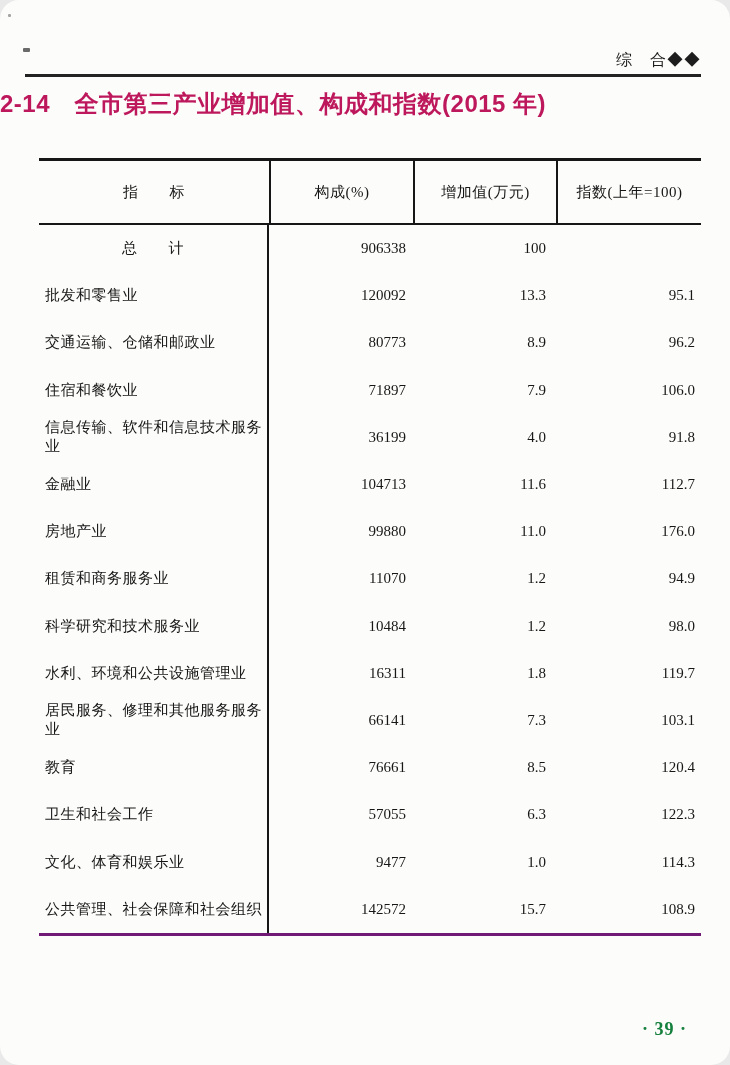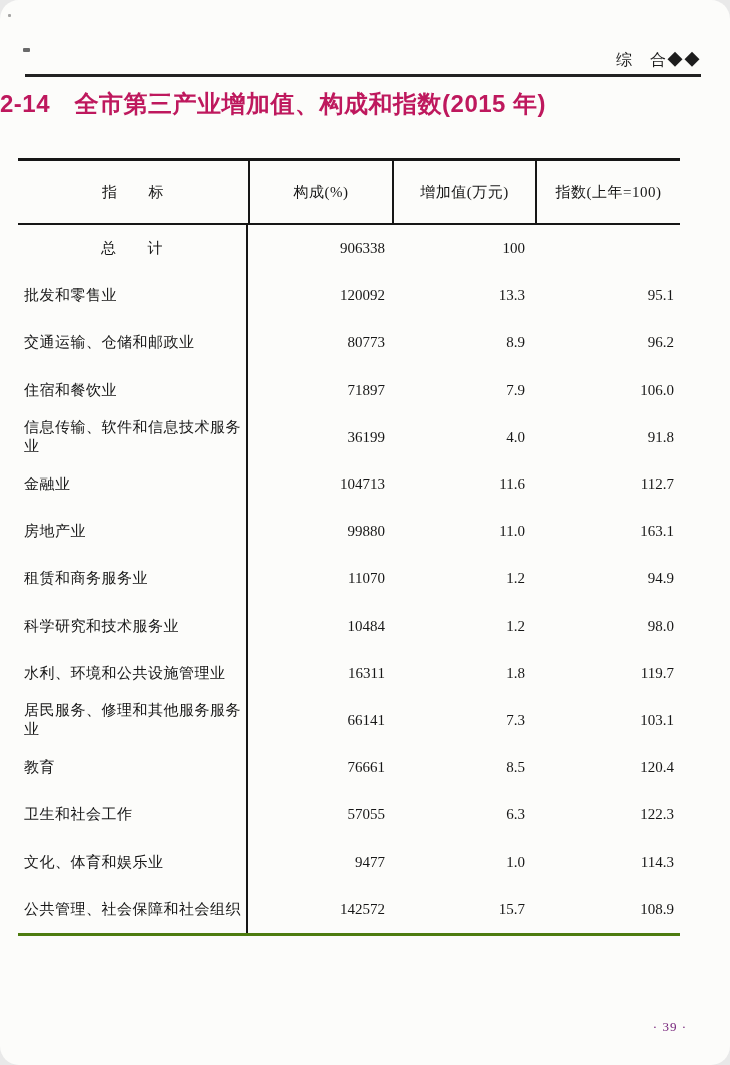--- a/index.html
+++ b/index.html
@@ -49,25 +49,25 @@
     width: 100%;
     font-family: "Liberation Sans", sans-serif;
     font-weight: bold;
     font-size: 24px;
     letter-spacing: 0.5px;
     color: #be185d;
     white-space: nowrap;
   }
   .stat-table {
     position: absolute;
-    left: 18px;
+    left: 39px;
     top: 158px;
     width: 662px;
     border-top: 3px solid #161616;
-    border-bottom: 3px solid #4d7c0f;
+    border-bottom: 3px solid #701a75;
   }
   .thead {
     display: flex;
     height: 64px;
     border-bottom: 2px solid #161616;
   }
   .th {
     display: flex;
     align-items: center;
     justify-content: center;
@@ -113,23 +113,24 @@
     width: 670px;
     font-size: 12.5px;
     color: #181818;
     white-space: nowrap;
     letter-spacing: 0px;
   }
   .page-number {
     position: absolute;
     top: 1019px;
     right: 43px;
-    font-size: 13px;
-    color: #701a75;
+    font-size: 18px;
+    color: #15803d;
     letter-spacing: 1px;
+    font-weight: bold;
   }
 </style>
 </head>
 <body>
 
 <div class="page">
 
   <div class="speck speck-a"></div>
   <div class="speck speck-b"></div>
 
@@ -185,21 +186,21 @@
     <div class="td c1">金融业</div>
     <div class="td c2 num">104713</div>
     <div class="td c3 num">11.6</div>
     <div class="td c4 num">112.7</div>
   </div>
 
   <div class="tr">
     <div class="td c1">房地产业</div>
     <div class="td c2 num">99880</div>
     <div class="td c3 num">11.0</div>
-    <div class="td c4 num">163.1</div>
+    <div class="td c4 num">176.0</div>
   </div>
 
   <div class="tr">
     <div class="td c1">租赁和商务服务业</div>
     <div class="td c2 num">11070</div>
     <div class="td c3 num">1.2</div>
     <div class="td c4 num">94.9</div>
   </div>
 
   <div class="tr">

